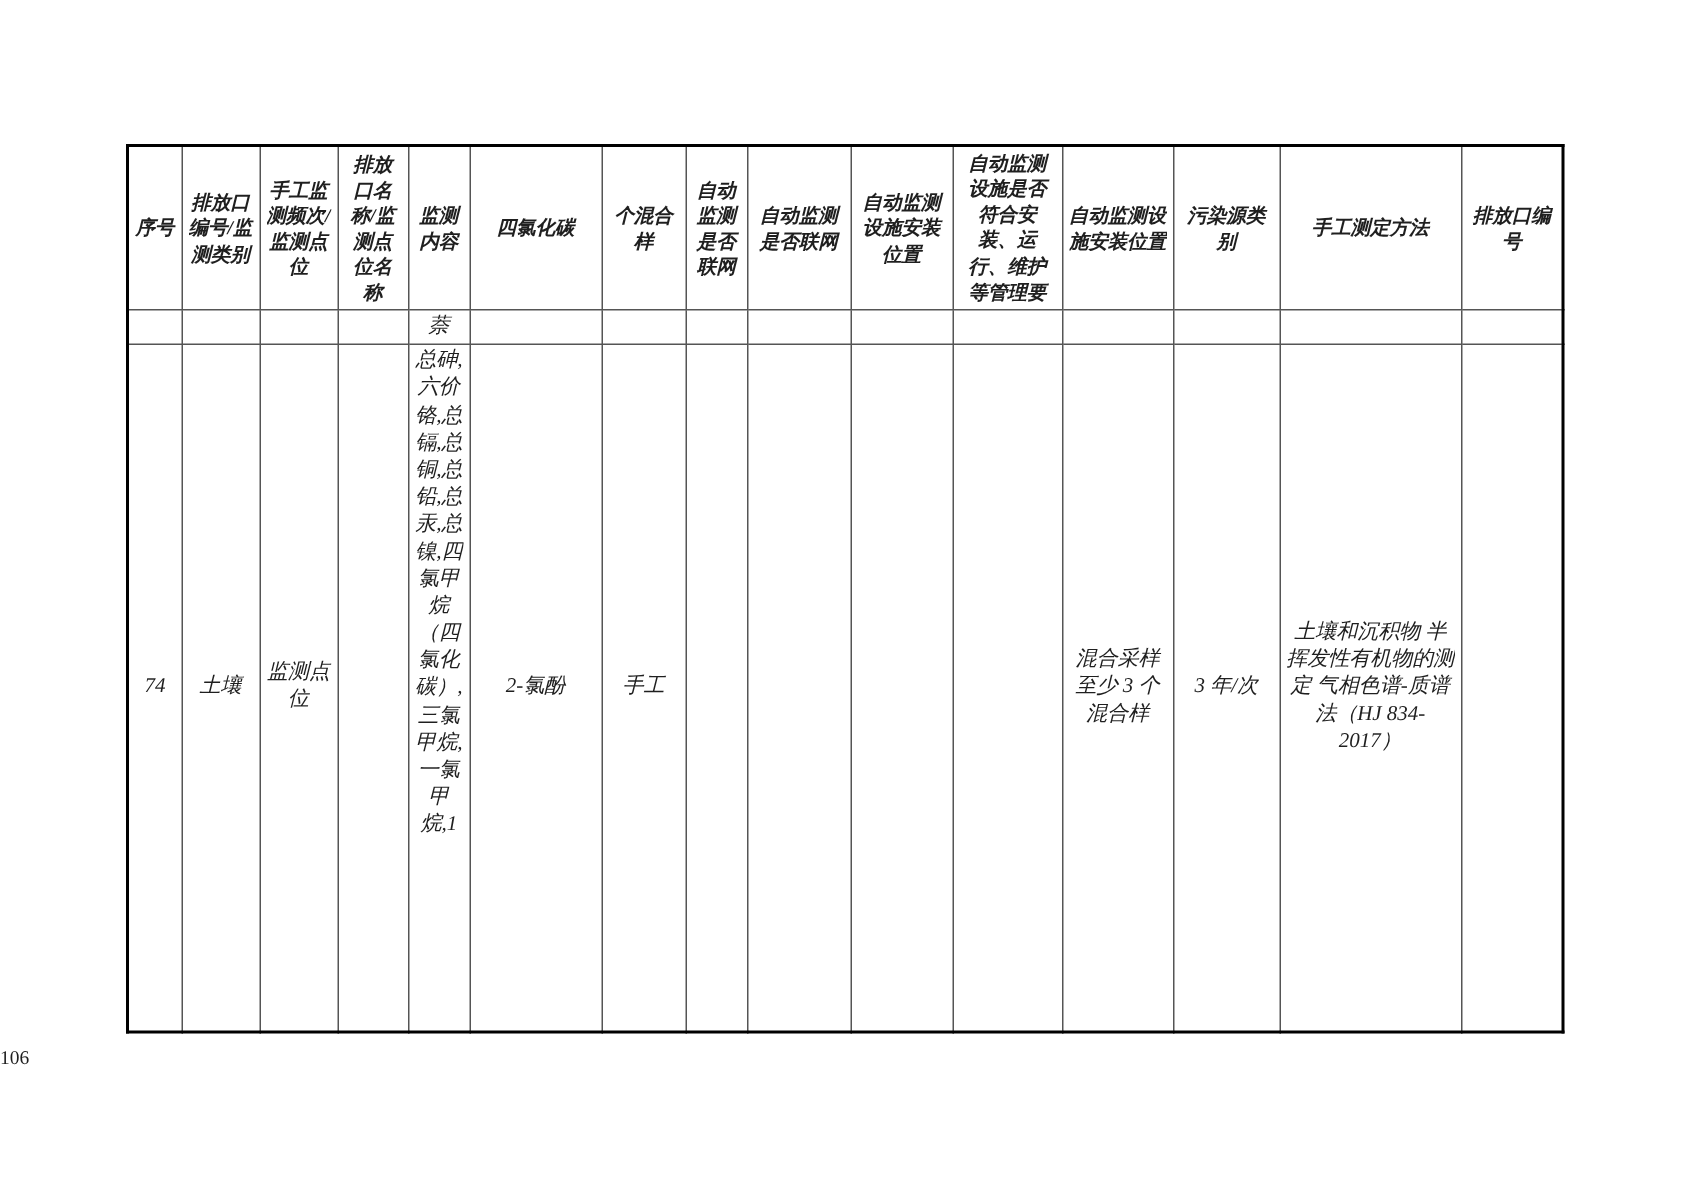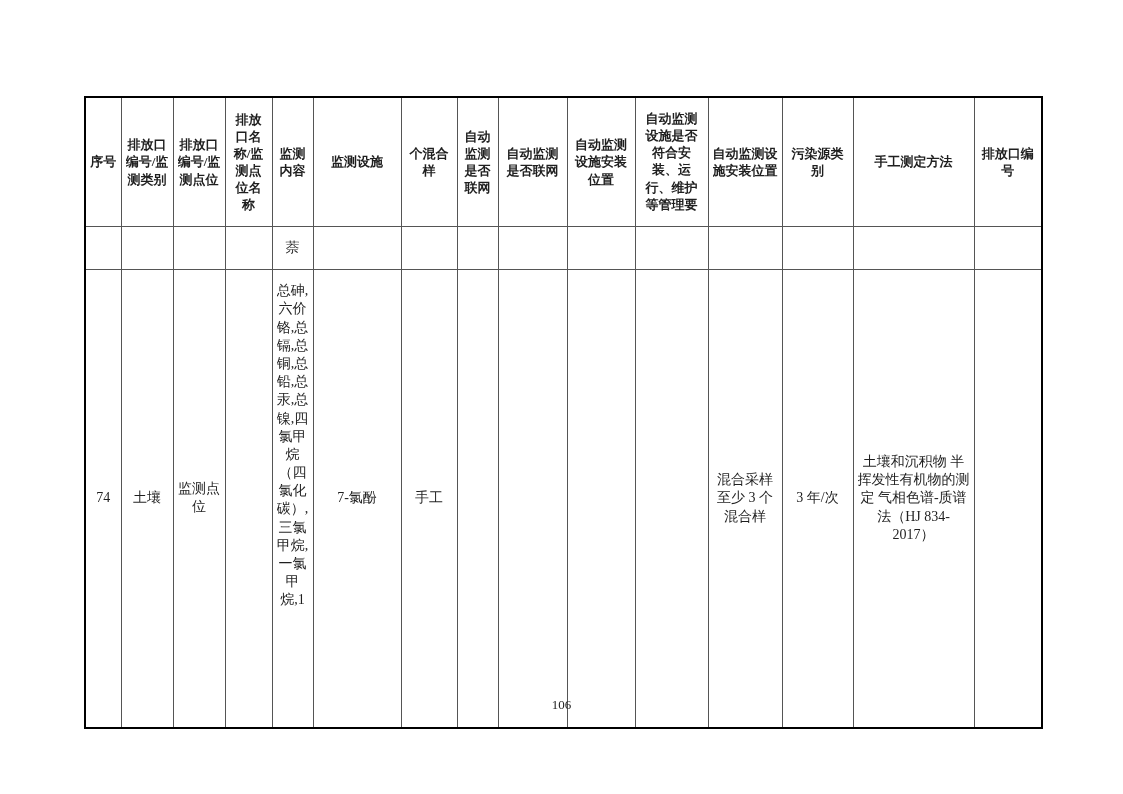--- a/index.html
+++ b/index.html
@@ -26,23 +26,24 @@
     left:84px;top:96px;
     width:957px;
     border-collapse:collapse;
     table-layout:fixed;
     border:2px solid var(--border-outer);
   }
   .monitor-table th,.monitor-table td{
     border:1px solid var(--border-inner);
     text-align:center;
     vertical-align:middle;
-    padding:12px 4px;
+    padding:2px 4px;
     overflow:hidden;
     line-break:strict;
+    font-style:italic;
   }
   .monitor-table th{
     font-weight:bold;
     font-size:13px;
     line-height:1.32;
   }
   .monitor-table td{
     font-size:14px;
     line-height:1.3;
   }
@@ -52,21 +53,21 @@
   .cellbox{overflow:hidden;}
   .header-row .cellbox{max-height:104px;}
   .carry-row .cellbox{max-height:19px;}
   .main-row .cellbox{max-height:456px;}
   td.content-cell{vertical-align:top;}
   td.content-cell .cellbox{max-height:457px;}
   .pageno{
     position:absolute;
     left:0;right:0;
     top:697px;
-    text-align:center;
+    text-align:left;
     font-size:13px;
     color:var(--text);
   }
 </style>
 </head>
 <body>
 
 <div class="page">
 
   <table class="monitor-table">
@@ -89,30 +90,30 @@
     </colgroup>
     <thead>
       <tr class="header-row">
         <th>
             <div class="cellbox">序号</div>
           </th>
         <th>
             <div class="cellbox">排放口编号/监测类别</div>
           </th>
         <th>
-            <div class="cellbox">排放口编号/监测点位</div>
+            <div class="cellbox">手工监测频次/监测点位</div>
           </th>
         <th>
             <div class="cellbox">排放口名称/监测点位名称</div>
           </th>
         <th>
             <div class="cellbox">监测内容</div>
           </th>
         <th>
-            <div class="cellbox">监测设施</div>
+            <div class="cellbox">四氯化碳</div>
           </th>
         <th>
             <div class="cellbox">个混合样</div>
           </th>
         <th>
             <div class="cellbox">自动监测是否联网</div>
           </th>
         <th>
             <div class="cellbox">自动监测是否联网</div>
           </th>
@@ -194,21 +195,21 @@
         <td>
             <div class="cellbox">监测点位</div>
           </td>
         <td>
             <div class="cellbox"></div>
           </td>
         <td class="content-cell">
             <div class="cellbox">总砷,六价铬,总镉,总铜,总铅,总汞,总镍,四氯甲烷（四氯化碳）,三氯甲烷,一氯甲烷,1</div>
           </td>
         <td>
-            <div class="cellbox">7-氯酚</div>
+            <div class="cellbox">2-氯酚</div>
           </td>
         <td>
             <div class="cellbox">手工</div>
           </td>
         <td>
             <div class="cellbox"></div>
           </td>
         <td>
             <div class="cellbox"></div>
           </td>

